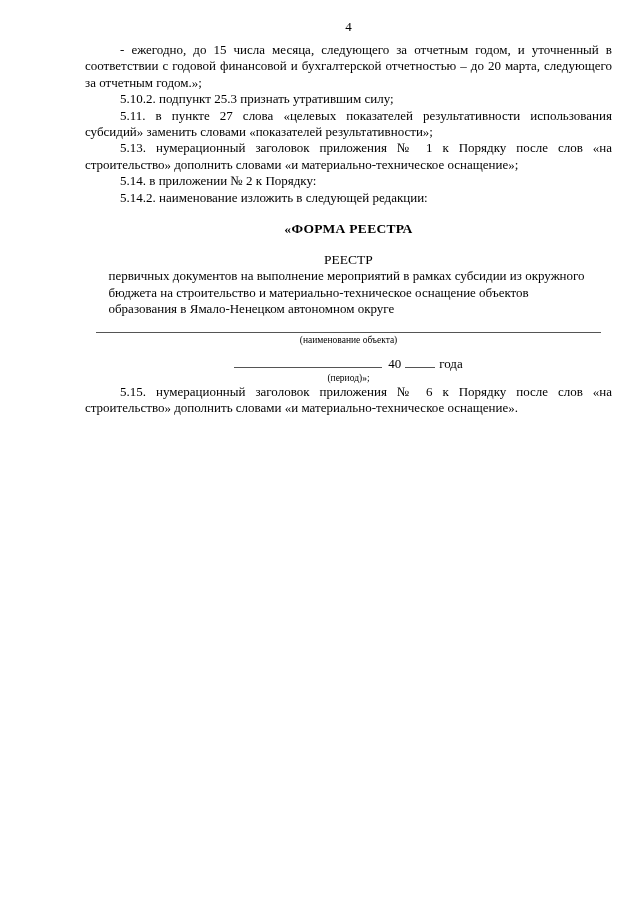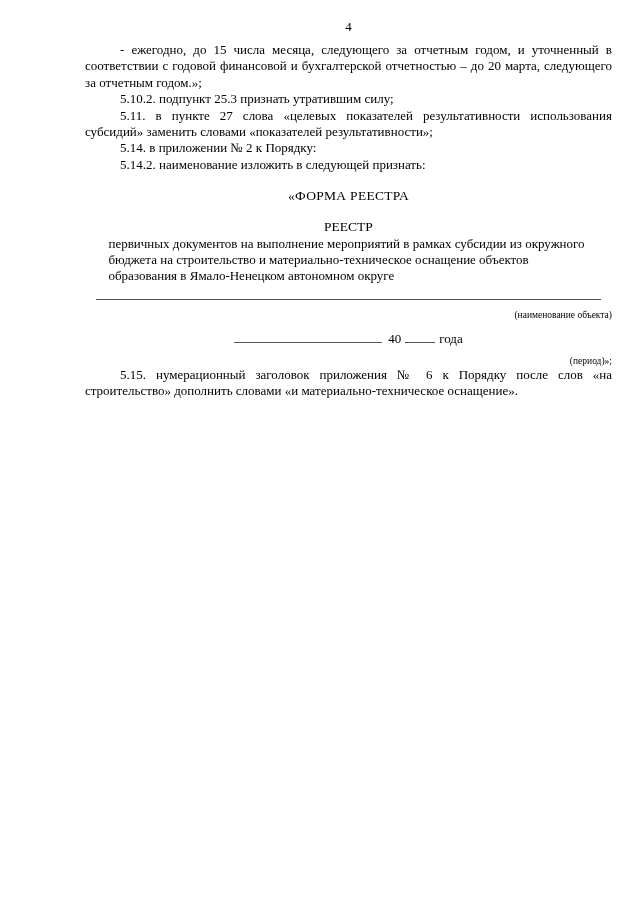--- a/index.html
+++ b/index.html
@@ -27,21 +27,21 @@
     margin: 0;
     font-size: 13px;
     line-height: 16.4px;
     text-align: justify;
     text-indent: 35px;
   }
   .form-title {
     margin-top: 15px;
     text-align: center;
     font-size: 13.5px;
-    font-weight: normal;
+    font-weight: bold;
     letter-spacing: 0.3px;
   }
   .register-head {
     margin-top: 15px;
     text-align: center;
     font-size: 13px;
     line-height: 16.4px;
   }
   .register-title { font-size: 13.5px; text-align: center; }
   .register-subtitle {
@@ -51,24 +51,24 @@
     font-size: 13px;
     line-height: 16.4px;
   }
   .blank-line-full {
     margin: 13px auto 0 auto;
     width: 505px;
     border-bottom: 1px solid #555;
     height: 1px;
   }
   .small-caption {
-    text-align: right;
+    text-align: center;
     font-size: 9.5px;
     line-height: 12px;
-    margin-top: 9px;
+    margin-top: 1px;
     font-family: Liberation Serif, serif;
   }
   .period-row {
     text-align: center;
     font-size: 13px;
     margin-top: 8px;
     line-height: 15px;
   }
   .blank-seg {
     display: inline-block;
@@ -85,22 +85,23 @@
 
 <div class="page">
   <div class="text-block">
 
     <div class="page-number">4</div>
 
     <div class="body-text">
       <p class="para">- ежегодно, до 15 числа месяца, следующего за отчетным годом, и уточненный в соответствии с годовой финансовой и бухгалтерской отчетностью – до 20 марта, следующего за отчетным годом.»;</p>
       <p class="para">5.10.2. подпункт 25.3 признать утратившим силу;</p>
       <p class="para">5.11. в пункте 27 слова «целевых показателей результативности использования субсидий» заменить словами «показателей результативности»;</p>
+      <p class="para">5.13. нумерационный заголовок приложения № 1 к Порядку после слов «на строительство» дополнить словами «и материально-техническое оснащение»;</p>
       <p class="para">5.14. в приложении № 2 к Порядку:</p>
-      <p class="para">5.14.2. наименование изложить в следующей признать:</p>
+      <p class="para">5.14.2. наименование изложить в следующей редакции:</p>
     </div>
 
     <div class="form-title">«ФОРМА РЕЕСТРА</div>
 
     <div class="register-head">
       <div class="register-title">РЕЕСТР</div>
       <div class="register-subtitle">первичных документов на выполнение мероприятий в рамках субсидии из окружного бюджета на строительство и материально-техническое оснащение объектов образования в Ямало-Ненецком автономном округе</div>
     </div>
 
     <div class="blank-line-full"></div>

